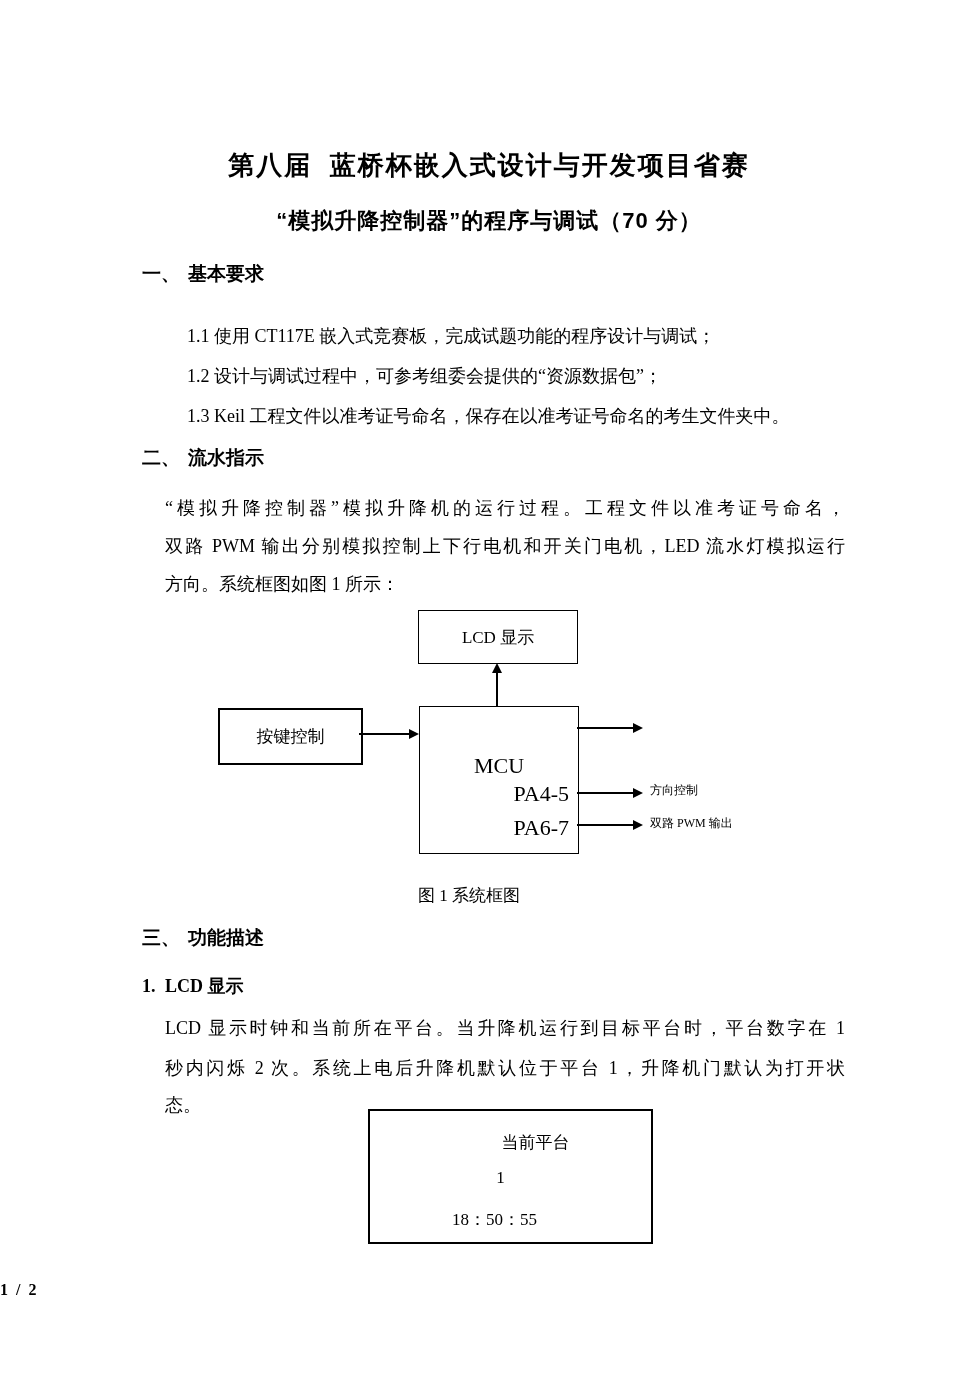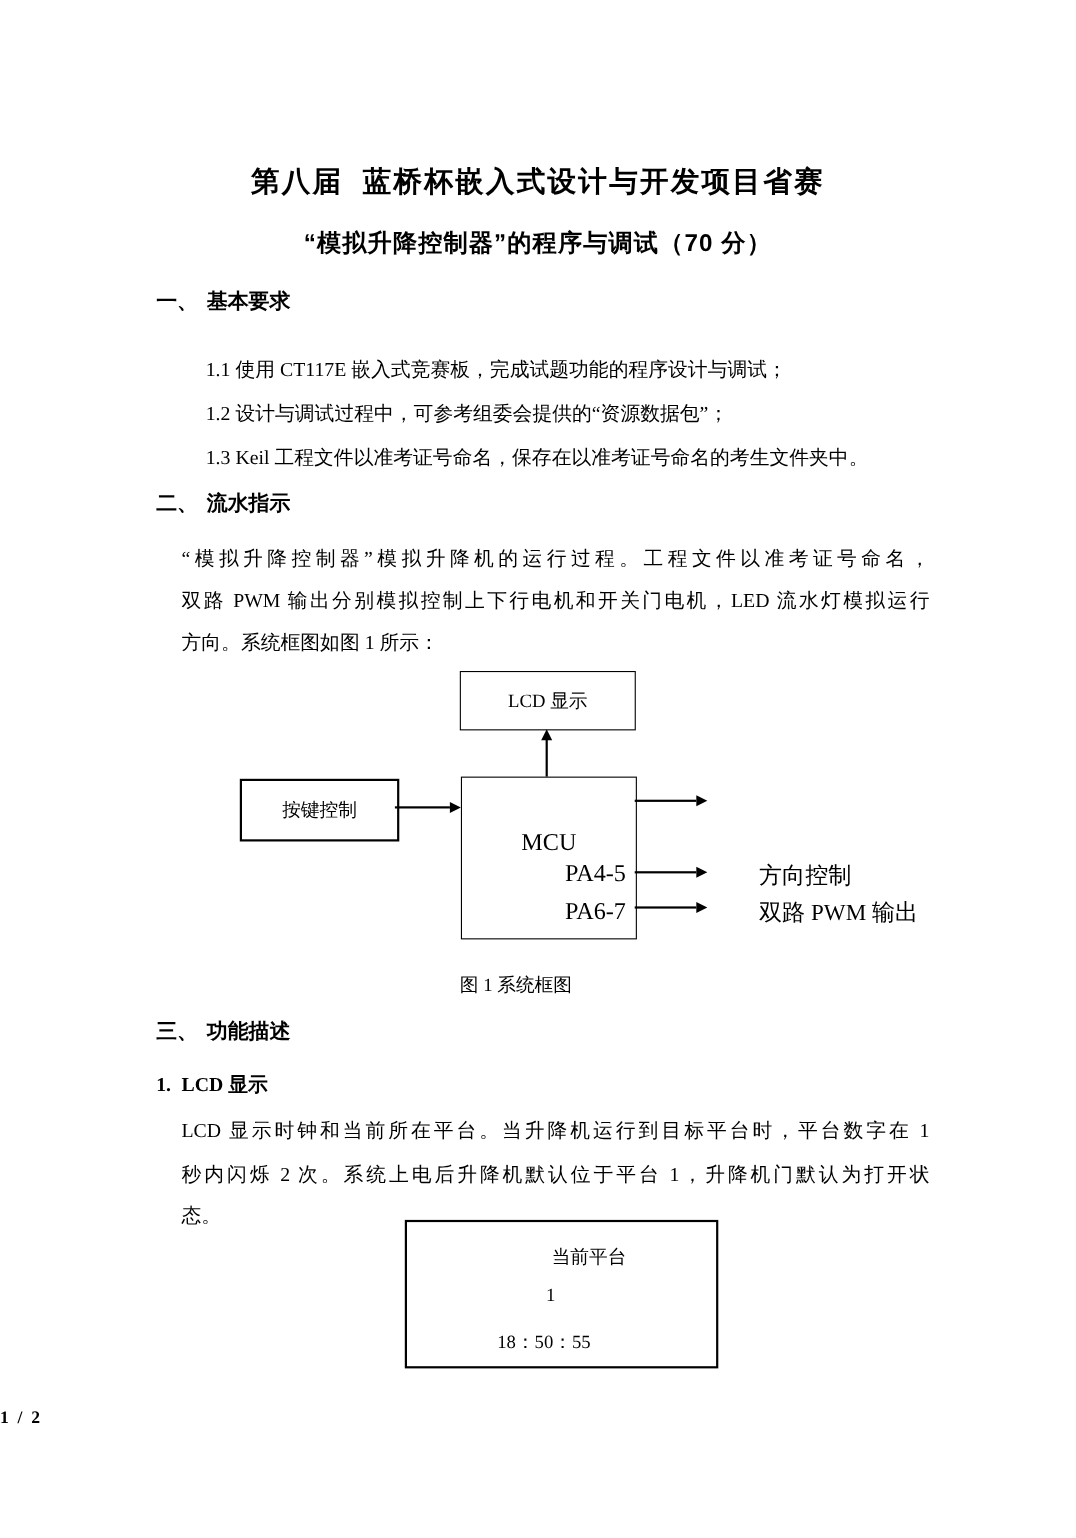--- a/index.html
+++ b/index.html
@@ -40,21 +40,21 @@
   .arr-right {
     position:absolute; width:0; height:0;
     border-top:5px solid transparent; border-bottom:5px solid transparent;
     border-left:10px solid #000;
   }
   .arr-up {
     position:absolute; width:0; height:0;
     border-left:5px solid transparent; border-right:5px solid transparent;
     border-bottom:10px solid #000;
   }
-  .arrow-label { position:absolute; font-size:21px; white-space:nowrap;margin-left:40px; }
+  .arrow-label { position:absolute; font-size:12px; white-space:nowrap; }
   .fig-caption {
     position:absolute; top:884px; left:-20px; width:978px; text-align:center;
     font-size:17px;
   }
   .lcd-screen { position:absolute; left:368px; top:1109px; width:281px; height:131px; border:2px solid #000; }
   .lcd-line { position:absolute; left:0; width:100%; text-align:center; font-size:17px;margin-left:25px; }
   .footer {
     position:absolute; top:1281px; left:0; width:978px; text-align:left;
     font-size:16px; font-weight:bold; letter-spacing:2px;
   }

